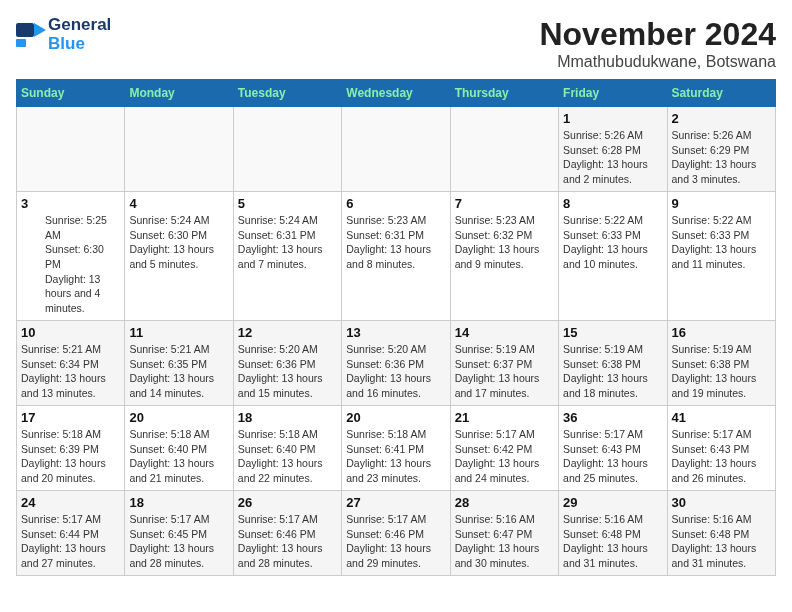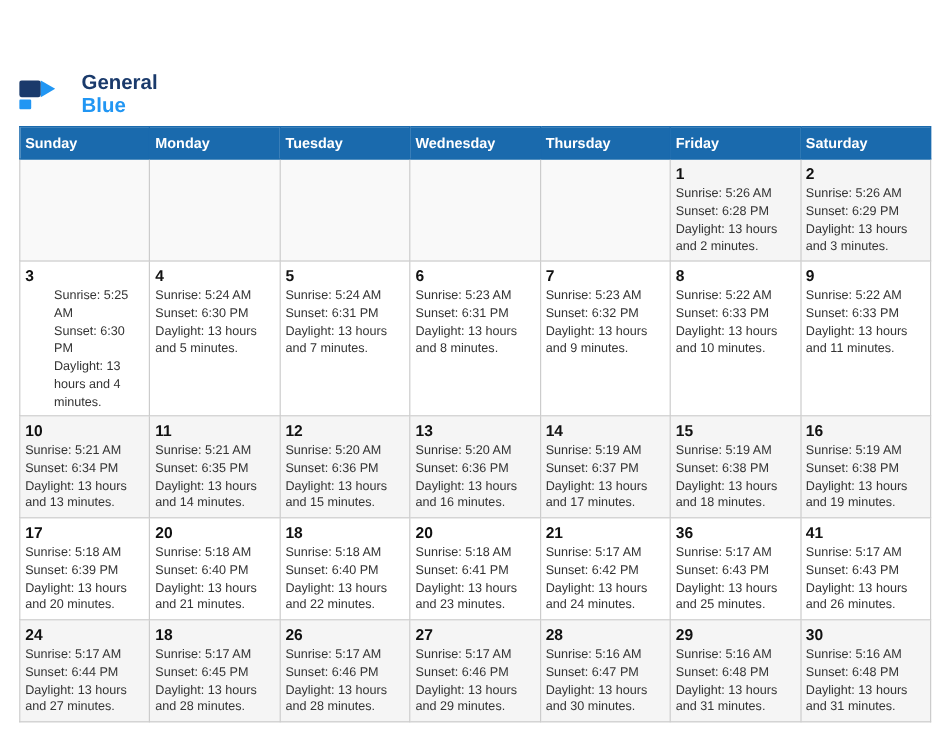--- a/index.html
+++ b/index.html
@@ -33,21 +33,21 @@
       font-size: 16px;
       color: #444;
     }
     .calendar-table {
       width: 100%;
       border-collapse: collapse;
       font-size: 11px;
     }
     .calendar-table thead th {
       background: #1a6aad;
-      color: #ffffff;
+      color: #86efac;
       padding: 6px 4px;
       text-align: left;
       font-size: 12px;
       border: 1px solid #1a6aad;
     }
     .calendar-table tbody td {
       border: 1px solid #ccc;
       vertical-align: top;
       padding: 4px;
       width: calc(100% / 7);
@@ -74,31 +74,35 @@
     }
     .empty-cell {
       background: #f9f9f9 !important;
     }
   </style>
 </head>
 <body>
 
 <div class="header-area">
   <div class="logo">
-    <div style="display:flex; align-items:center; gap:20px;margin-top:44px;">
+    <div style="display:flex; align-items:center; gap:0;">
       <svg width="32" height="28" viewBox="0 0 32 28">
         <rect x="0" y="2" width="18" height="14" rx="2" fill="#1a3a6b"></rect>
         <polygon points="18,2 30,9 18,16" fill="#2196F3"></polygon>
         <rect x="0" y="18" width="10" height="8" rx="1" fill="#2196F3"></rect>
       </svg>
       <div>
         <div style="font-size:17px; font-weight:bold; color:#1a3a6b; line-height:1.1;">General</div>
         <div style="font-size:17px; font-weight:bold; color:#2196F3; line-height:1.1;">Blue</div>
       </div>
     </div>
+  </div>
+  <div class="title-area">
+    <div class="month-title">November 2024</div>
+    <div class="location-title">Mmathubudukwane, Botswana</div>
   </div>
 </div>
 
 <table class="calendar-table">
   <thead>
     <tr>
     <th>Sunday</th>
         <th>Monday</th>
         <th>Tuesday</th>
         <th>Wednesday</th>

